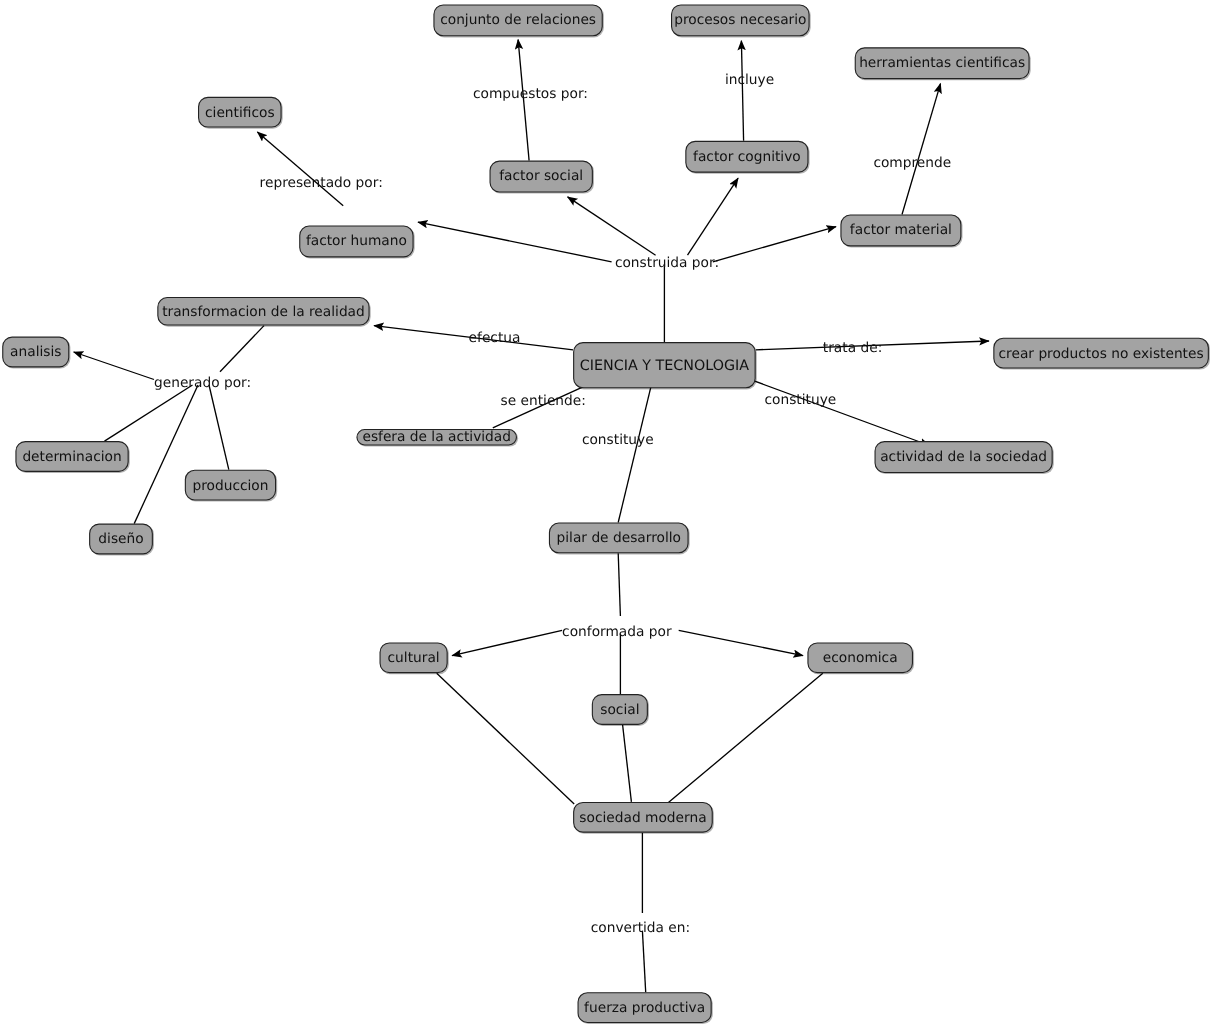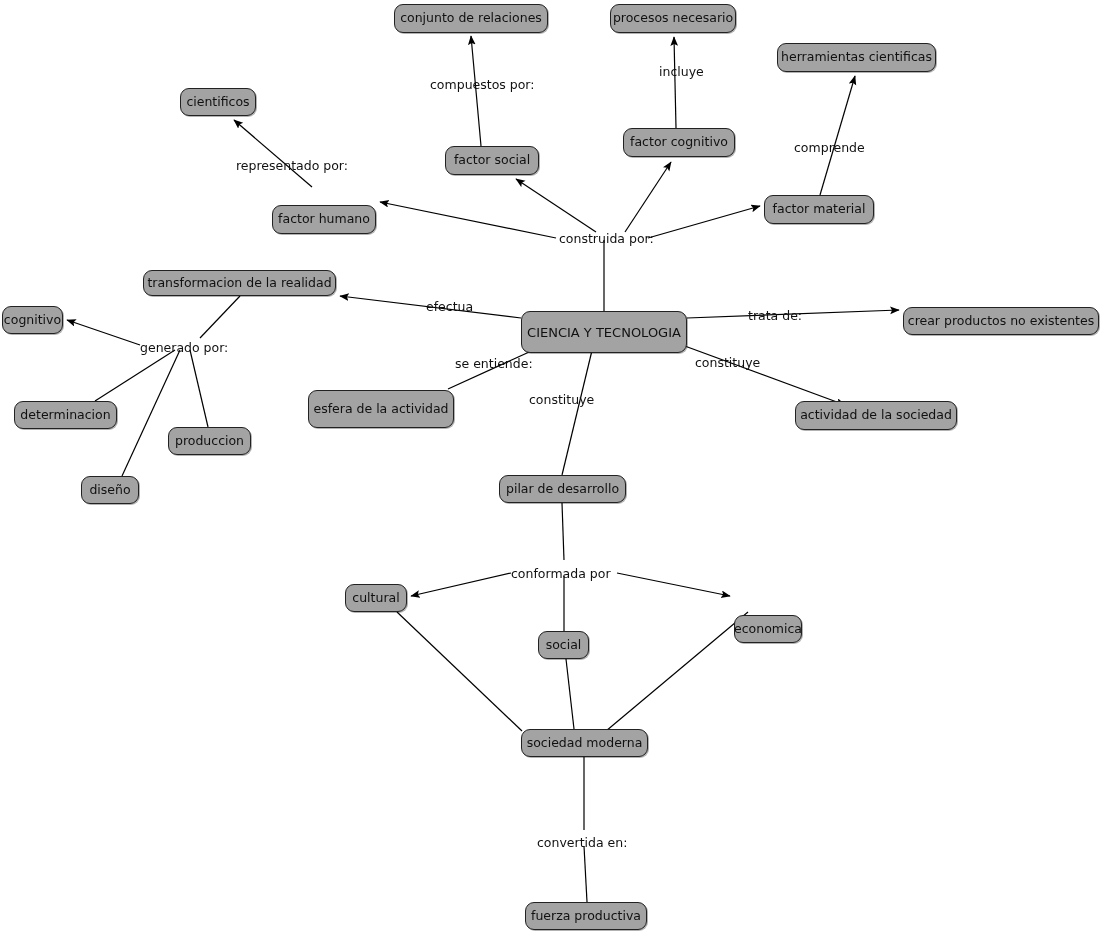--- a/index.html
+++ b/index.html
@@ -102,31 +102,31 @@
   <div id="nodes-group">
       <div class="node" style="left: 394px; top: 4px; width: 154px; height: 29px;">conjunto de relaciones</div>
       <div class="node" style="left: 610px; top: 4px; width: 126px; height: 29px;">procesos necesario</div>
       <div class="node" style="left: 777px; top: 43px; width: 159px; height: 29px;">herramientas cientificas</div>
       <div class="node" style="left: 180px; top: 88px; width: 76px; height: 28px;">cientificos</div>
       <div class="node" style="left: 623px; top: 128px; width: 112px; height: 29px;">factor cognitivo</div>
       <div class="node" style="left: 445px; top: 146px; width: 94px; height: 29px;">factor social</div>
       <div class="node" style="left: 764px; top: 195px; width: 110px; height: 29px;">factor material</div>
       <div class="node" style="left: 272px; top: 205px; width: 104px; height: 29px;">factor humano</div>
       <div class="node" style="left: 143px; top: 270px; width: 193px; height: 26px;">transformacion de la realidad</div>
-      <div class="node" style="left: 2px; top: 306px; width: 61px; height: 28px;">cognitivo</div>
+      <div class="node" style="left: 2px; top: 306px; width: 61px; height: 28px;">analisis</div>
       <div class="node root" style="left: 521px; top: 311px; width: 166px; height: 42px;">CIENCIA Y TECNOLOGIA</div>
       <div class="node" style="left: 903px; top: 307px; width: 196px; height: 28px;">crear productos no existentes</div>
-      <div class="node" style="left: 308px; top: 390px; width: 146px; height: 38px;">esfera de la actividad</div>
+      <div class="node" style="left: 324px; top: 390px; width: 146px; height: 15px;">esfera de la actividad</div>
       <div class="node" style="left: 795px; top: 401px; width: 162px; height: 29px;">actividad de la sociedad</div>
       <div class="node" style="left: 14px; top: 401px; width: 103px; height: 28px;">determinacion</div>
       <div class="node" style="left: 168px; top: 427px; width: 83px; height: 28px;">produccion</div>
       <div class="node" style="left: 81px; top: 476px; width: 58px; height: 28px;">diseño</div>
       <div class="node" style="left: 499px; top: 475px; width: 127px; height: 28px;">pilar de desarrollo</div>
       <div class="node" style="left: 345px; top: 584px; width: 62px; height: 28px;">cultural</div>
-      <div class="node" style="left: 734px; top: 584px; width: 68px; height: 28px; margin-top: 31px;">economica</div>
+      <div class="node" style="left: 734px; top: 584px; width: 96px; height: 28px;">economica</div>
       <div class="node" style="left: 538px; top: 631px; width: 51px; height: 28px;">social</div>
       <div class="node" style="left: 521px; top: 729px; width: 127px; height: 28px;">sociedad moderna</div>
       <div class="node" style="left: 525px; top: 902px; width: 122px; height: 28px;">fuerza productiva</div>
     </div>
   <div id="labels-group">
       <div class="link-label" style="left: 430px; top: 79px;">compuestos por:</div>
       <div class="link-label" style="left: 659px; top: 66px;">incluye</div>
       <div class="link-label" style="left: 794px; top: 142px;">comprende</div>
       <div class="link-label" style="left: 236px; top: 160px;">representado por:</div>
       <div class="link-label" style="left: 559px; top: 233px;">construida por:</div>

